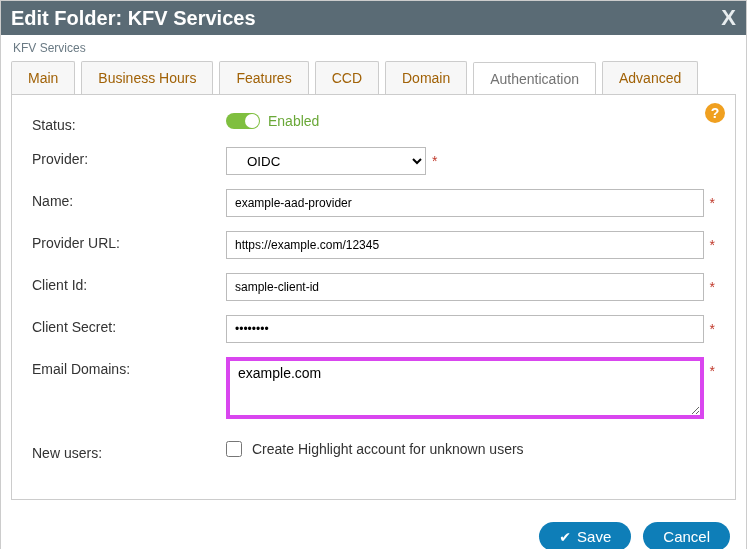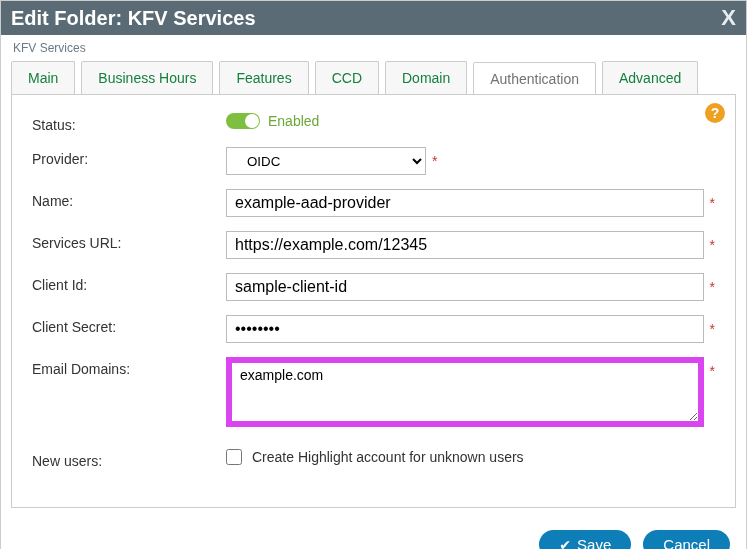--- a/index.html
+++ b/index.html
@@ -8,21 +8,21 @@
   .titlebar {
     background: #5a6b75; color: #fff; display: flex; justify-content: space-between;
     align-items: center; padding: 6px 10px; height: 34px;
   }
   .titlebar-title { font-size: 20px; font-weight: 600; }
   .titlebar-close { font-size: 22px; font-weight: 700; cursor: pointer; line-height: 1; color: #e8edef; }
   .breadcrumb { padding: 6px 12px; font-size: 12px; color: #6a7a84; }
   .tabs { display: flex; gap: 6px; padding: 0 10px; align-items: flex-end; }
   .tab {
     border: 1px solid #ccc; border-bottom: none; padding: 8px 16px;
-    background: #f7f7f7; color: #15803d; cursor: pointer; border-radius: 2px 2px 0 0;
+    background: #f7f7f7; color: #a16207; cursor: pointer; border-radius: 2px 2px 0 0;
     font-size: 14px;
   }
   .tab.active { background: #fff; color: #737373; position: relative; top: 1px; }
   .panel { border: 1px solid #ccc; margin: 0 10px 16px 10px; padding: 18px 20px 24px 20px; position: relative; }
   .help-icon {
     position: absolute; top: 8px; right: 10px; width: 20px; height: 20px; border-radius: 50%;
     background: #f0a020; color: #fff; font-weight: 700; font-size: 14px; text-align: center;
     line-height: 20px; cursor: pointer;
   }
   .row { display: flex; align-items: flex-start; margin-bottom: 14px; }
@@ -33,24 +33,24 @@
     display: inline-block; cursor: pointer; margin-right: 8px; vertical-align: middle;
   }
   .toggle .knob {
     width: 14px; height: 14px; background: #fff; border-radius: 50%; position: absolute;
     top: 1px; right: 1px;
   }
   .status-text { color: #6aa838; }
   select.fld { width: 200px; height: 28px; border: 1px solid #bbb; padding: 2px 16px; background: #fff; }
   input.fld {
     flex: 1; width: 100%; height: 28px; border: 1px solid #bbb; padding: 2px 8px;
-    font-family: inherit; font-size: 16px;
+    font-family: inherit; font-size: 12px;
   }
   textarea.fld {
-    flex: 1; width: 100%; height: 70px; border: 6px solid #d946ef; padding: 4px 8px;
+    flex: 1; width: 100%; height: 62px; border: 4px solid #d946ef; padding: 4px 8px;
     font-family: inherit; font-size: 14px; resize: both;
   }
   .req { color: #c0392b; margin-left: 6px; line-height: 28px; }
   .checkbox-wrap { display: flex; align-items: center; gap: 10px; }
   .checkbox-wrap input[type=checkbox] { width: 16px; height: 16px; }
   .footer { display: flex; justify-content: flex-end; gap: 12px; padding: 6px 16px 16px; }
   .btn {
     background: #0e7eb8; color: #fff; border: none; border-radius: 16px;
     padding: 6px 20px; font-size: 15px; cursor: pointer; display: inline-flex;
     align-items: center; gap: 6px;
@@ -104,21 +104,21 @@
 
     <div class="row">
       <div class="row-label">Name:</div>
       <div class="row-field">
         <input class="fld" type="text" value="example-aad-provider" style="">
         <span class="req">*</span>
       </div>
     </div>
 
     <div class="row">
-      <div class="row-label">Services URL:</div>
+      <div class="row-label">Provider URL:</div>
       <div class="row-field">
         <input class="fld" type="text" value="https://example.com/12345" style="">
         <span class="req">*</span>
       </div>
     </div>
 
     <div class="row">
       <div class="row-label">Client Id:</div>
       <div class="row-field">
         <input class="fld" type="text" value="sample-client-id" style="">

